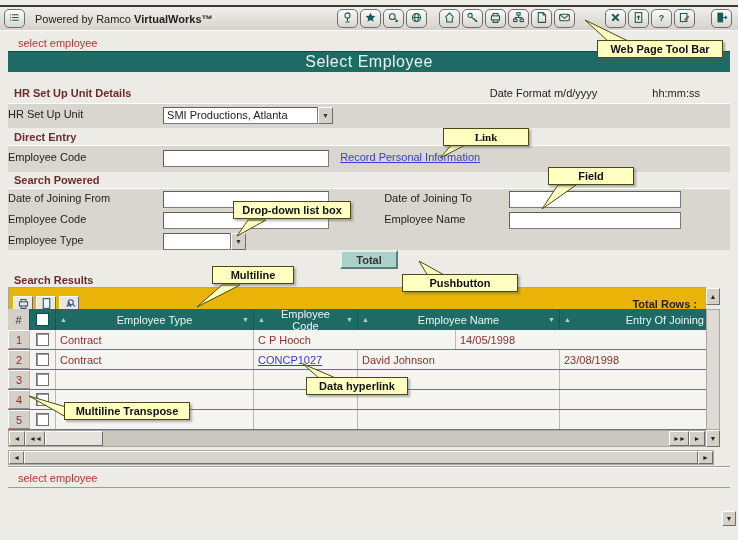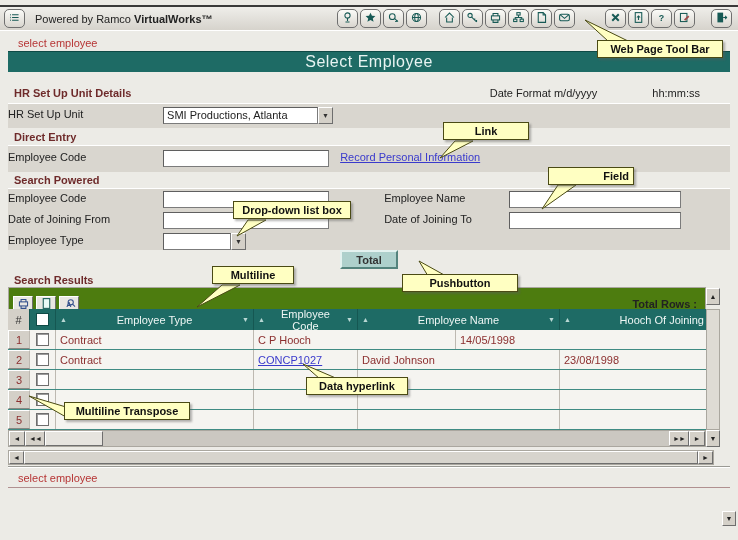--- a/index.html
+++ b/index.html
@@ -30,21 +30,21 @@
            height:17px; display:inline-block; vertical-align:middle; padding:1px 3px; }
   .ddbtn { display:inline-block; width:15px; height:17px; background:#d4d0c8; border:1px solid;
            border-color:#fff #6e6e6e #6e6e6e #fff; text-align:center; line-height:15px; font-size:7px; color:#333;
            vertical-align:middle; }
   a.plink { color:#3a3acc; text-decoration:underline; }
 
   .btn3d { background:#aed0cc; border:2px solid; border-color:#e4f2f0 #54837d #54837d #e4f2f0;
            font-weight:bold; color:#333; font-size:11px; text-align:center; }
 
   
-  .rtoolbar { position:absolute; left:8px; top:287px; width:698px; height:21px; background:#4d7c0f;
+  .rtoolbar { position:absolute; left:8px; top:287px; width:698px; height:21px; background:#eab308;
               border:1px solid #aaa79f; display:flex; align-items:center; padding:16px 4px; }
   .ricon { width:20px; height:17px; border:1px solid; border-color:#fff #6e6e6e #6e6e6e #fff;
            background:#e9e7e2; display:flex; align-items:center; justify-content:center; margin-right:3px; }
   .ricon svg { width:13px; height:13px; }
   .totalrows { margin-left:auto; font-weight:bold; color:#222; padding-right:4px; }
 
   .thead { position:absolute; left:8px; top:309px; width:698px; height:21px; display:flex; background:#1e6b65; }
   .thead .hc { color:#eef6f4; display:flex; align-items:center; border-right:1px solid #155752; padding:0 2px; }
   .sortico { font-size:7px; color:#b8d8d4; margin:0 2px; }
   .hlabel { flex:1; text-align:center; }
@@ -220,29 +220,29 @@
   <div class="abs sect-title" style="left:14px; top:131px;">Direct Entry</div>
   <div class="abs panel" style="left:8px; top:145px; width:722px; height:27px; padding-top:4px;">
     <span class="lbl" style="width:148px;">Employee Code</span>
     <input class="field" style="width: 166px; margin-left: 4px;" value="">
     <a class="plink" href="#" style="margin-left:8px;">Record Personal Information</a>
   </div>
 
   <div class="abs sect-title" style="left:14px; top:174px;">Search Powered</div>
   <div class="abs panel" style="left:8px; top:188px; width:722px; height:62px; padding-top:2px;">
     <div style="height:21px;">
+      <span class="lbl" style="width:148px;">Date of Joining From</span>
+      <input class="field" style="width: 166px; margin-left: 4px;" value="">
+      <span class="lbl" style="width:118px; margin-left:52px;">Date of Joining To</span>
+      <input class="field" style="width: 172px; margin-left: 4px;" value="">
+    </div>
+    <div style="height:21px;">
       <span class="lbl" style="width:148px;">Employee Code</span>
       <input class="field" style="width: 166px; margin-left: 4px;" value="">
       <span class="lbl" style="width:118px; margin-left:52px;">Employee Name</span>
-      <input class="field" style="width: 172px; margin-left: 4px;" value="">
-    </div>
-    <div style="height:21px;">
-      <span class="lbl" style="width:148px;">Date of Joining From</span>
-      <input class="field" style="width: 166px; margin-left: 4px;" value="">
-      <span class="lbl" style="width:118px; margin-left:52px;">Date of Joining To</span>
       <input class="field" style="width: 172px; margin-left: 4px;" value="">
     </div>
     <div style="height:21px;">
       <span class="lbl" style="width:148px;">Employee Type</span>
       <span class="field" style="width:68px; margin-left:4px;"></span><span class="ddbtn">▼</span>
     </div>
   </div>
 
   <button class="abs btn3d" style="left:340px; top:250px; width:58px; height:19px;">Total</button>
 
@@ -286,21 +286,21 @@
         <span class="hlabel">Employee Code</span>
         <span class="sortico">▼</span>
       </div>
     <div class="hc col-name">
         <span class="sortico">▲</span>
         <span class="hlabel">Employee Name</span>
         <span class="sortico">▼</span>
       </div>
     <div class="hc col-date" style="border-right:none;">
         <span class="sortico">▲</span>
-        <span class="hlabel" style="text-align:right;">Hooch Of Joining</span>
+        <span class="hlabel" style="text-align:right;">Entry Of Joining</span>
       </div>
   </div>
 
   <div class="trow" style="top:330px;">
     <div class="c col-num numcell">1</div>
     <div class="c col-cb">
         <span class="checkbox"></span>
       </div>
     <div class="c col-type">Contract</div>
     <div class="c col-name">C P Hooch</div>
@@ -377,21 +377,21 @@
     <polygon points="455,141 473,141 440,158"></polygon>
     <polygon points="558,185 576,185 542,209"></polygon>
     <polygon points="248,220 266,220 237,236"></polygon>
     <polygon points="222,285 240,285 197,307"></polygon>
     <polygon points="428,276 446,276 419,261"></polygon>
     <polygon points="320,379 338,379 303,364"></polygon>
     <polygon points="66,407 66,417 29,396"></polygon>
   </svg>
 
   <div class="callout" style="left:597px; top:40px; width:126px;">Web Page Tool Bar</div>
-  <div class="callout" style="left:443px; top:122px; width:86px;">Link</div>
-  <div class="callout" style="left:548px; top:167px; width:86px;text-align:right;">Field</div>
+  <div class="callout" style="left:443px; top:128px; width:86px;font-family:Liberation Serif, serif;">Link</div>
+  <div class="callout" style="left:548px; top:167px; width:86px;">Field</div>
   <div class="callout" style="left:233px; top:201px; width:118px;">Drop-down list box</div>
   <div class="callout" style="left:212px; top:266px; width:82px;">Multiline</div>
   <div class="callout" style="left:402px; top:274px; width:116px;">Pushbutton</div>
   <div class="callout" style="left:306px; top:377px; width:102px;">Data hyperlink</div>
   <div class="callout" style="left:64px; top:402px; width:126px;">Multiline Transpose</div>
 
 </div>
 
 </body></html>

